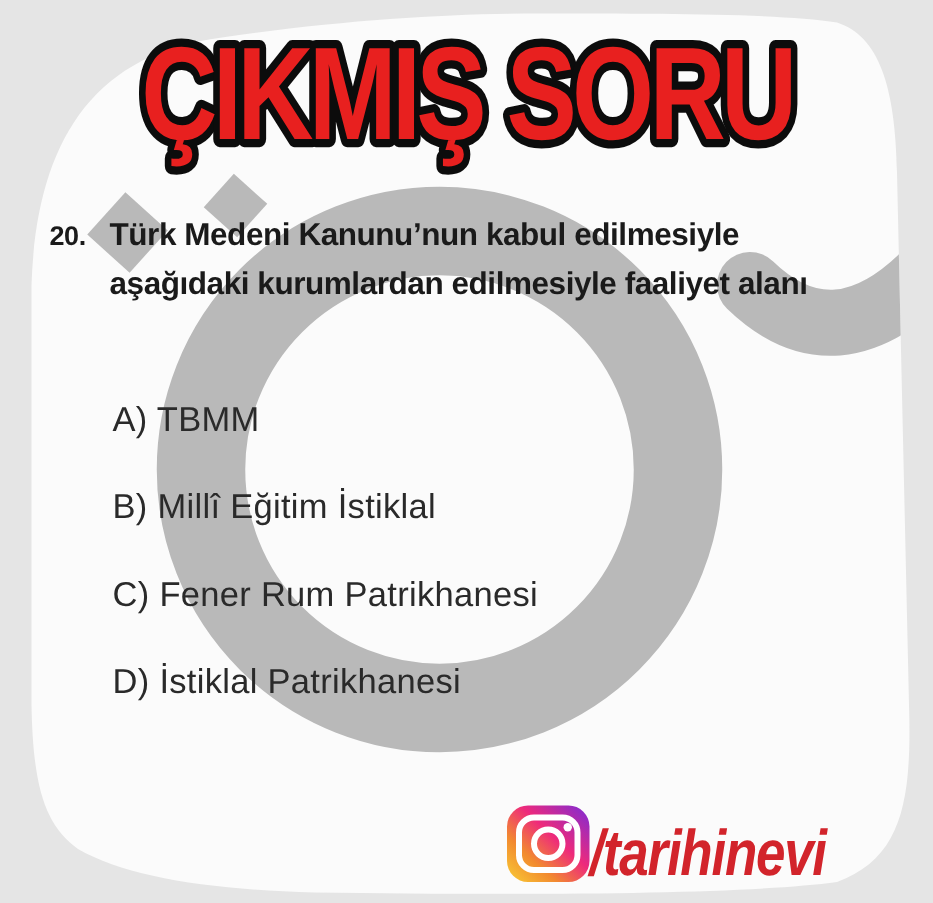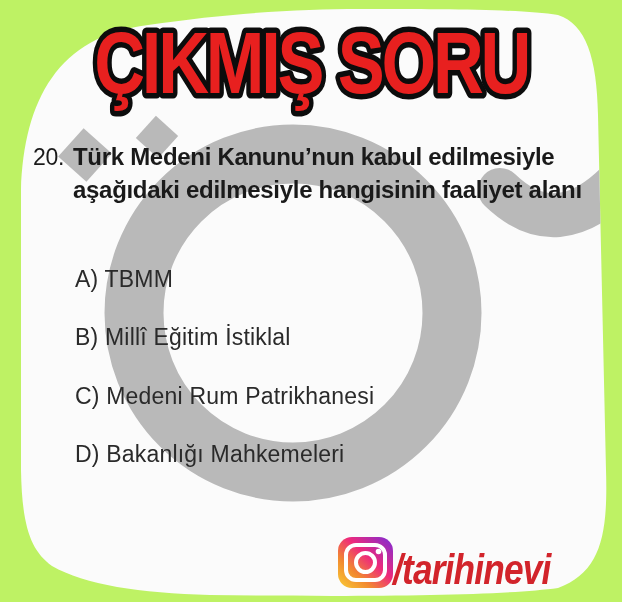--- a/index.html
+++ b/index.html
@@ -3,37 +3,37 @@
 <meta charset="utf-8">
 <style>
   html,body{margin:0;padding:0;}
   body{
     width:622px;height:602px;
     background:#000;
     font-family:"Liberation Sans", sans-serif;
     overflow:hidden;
   }
   .canvas{
-    position:relative;width:622px;height:602px;background:#bef264;
+    position:relative;width:622px;height:602px;background:#e5e5e5;
   }
   .bg-svg{position:absolute;left:0;top:0;}
   .title-wrap{
     position:absolute;left:0;top:0;width:622px;height:130px;
   }
   .question{
     position:absolute;left:33px;top:141px;width:575px;
     display:flex;align-items:flex-start;
     color:#1a1a1a;
   }
   .q-number{
-    font-weight:normal;font-size:23px;line-height:32.5px;
+    font-weight:bold;font-size:18px;line-height:32.5px;
     width:40px;flex:0 0 40px;letter-spacing:-0.3px;
   }
   .q-text{
-    font-weight:bold;font-size:24px;line-height:32.5px;
+    font-weight:bold;font-size:21px;line-height:32.5px;
     letter-spacing:-0.3px;white-space:nowrap;
   }
   .options{position:absolute;left:0;top:0;width:622px;height:528px;pointer-events:none;padding-left:17px;}
   .option{
     position:absolute;left:75px;
     font-size:23px;color:#2a2a2a;letter-spacing:0.2px;white-space:nowrap;
   }
   .option:nth-child(1){top:266px;}
   .option:nth-child(2){top:324px;}
   .option:nth-child(3){top:383px;}
@@ -93,29 +93,29 @@
   <div class="title-wrap">
     <svg width="622" height="130" viewBox="0 0 622 130">
       <text x="389" y="93" text-anchor="middle" font-family="Liberation Sans, sans-serif" font-weight="bold" font-size="88" letter-spacing="-4" fill="#e8201f" stroke="#0c0c0c" stroke-width="11" stroke-linejoin="round" paint-order="stroke" transform="scale(0.8 1)">ÇIKMIŞ SORU</text>
     </svg>
   </div>
 
   <div class="question">
     <div class="q-number">20.</div>
     <div class="q-text">
       <div>Türk Medeni Kanunu’nun kabul edilmesiyle</div>
-      <div>aşağıdaki edilmesiyle hangisinin faaliyet alanı</div>
+      <div>aşağıdaki kurumlardan edilmesiyle faaliyet alanı</div>
     </div>
   </div>
 
   <div class="options">
     <div class="option">A) TBMM</div>
     <div class="option">B) Millî Eğitim İstiklal</div>
-    <div class="option">C) Medeni Rum Patrikhanesi</div>
-    <div class="option">D) Bakanlığı Mahkemeleri</div>
+    <div class="option">C) Fener Rum Patrikhanesi</div>
+    <div class="option">D) İstiklal Patrikhanesi</div>
   </div>
 
   <div class="ig-icon">
     <svg width="57" height="53" viewBox="0 0 57 53">
       <defs>
         <linearGradient id="igGrad" x1="0" y1="1" x2="1" y2="0">
           <stop offset="0" stop-color="#f9ce34"></stop>
           <stop offset="0.3" stop-color="#f28a30"></stop>
           <stop offset="0.58" stop-color="#ee2a7b"></stop>
           <stop offset="1" stop-color="#7b2bd8"></stop>

